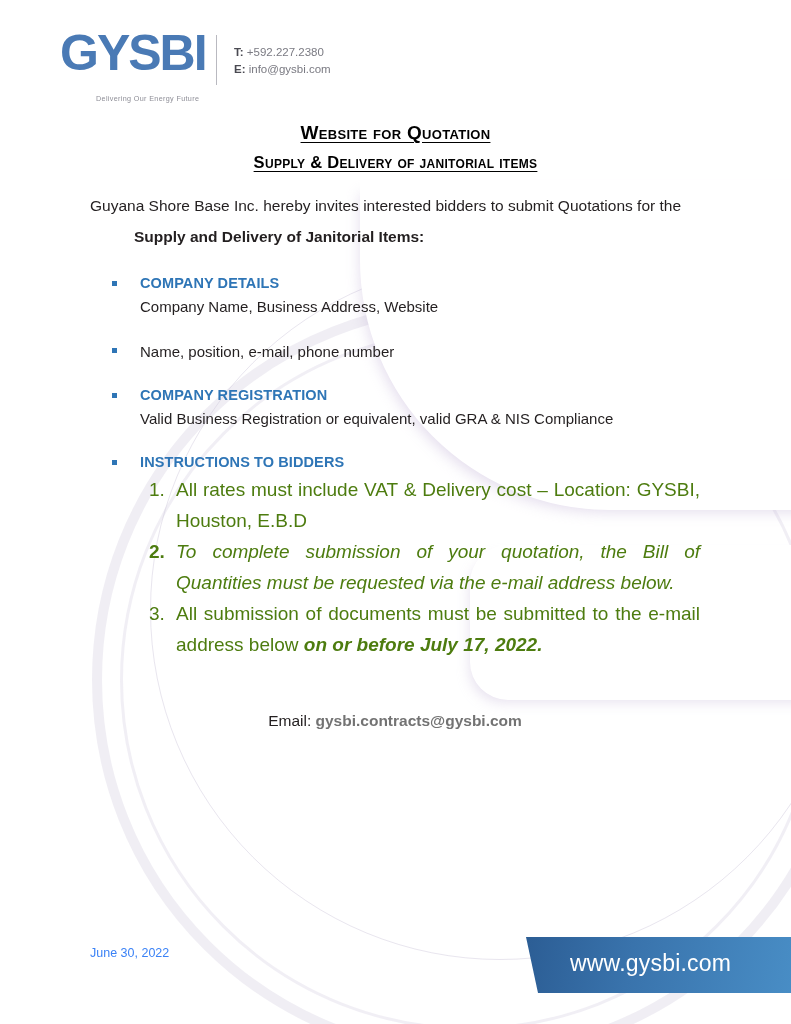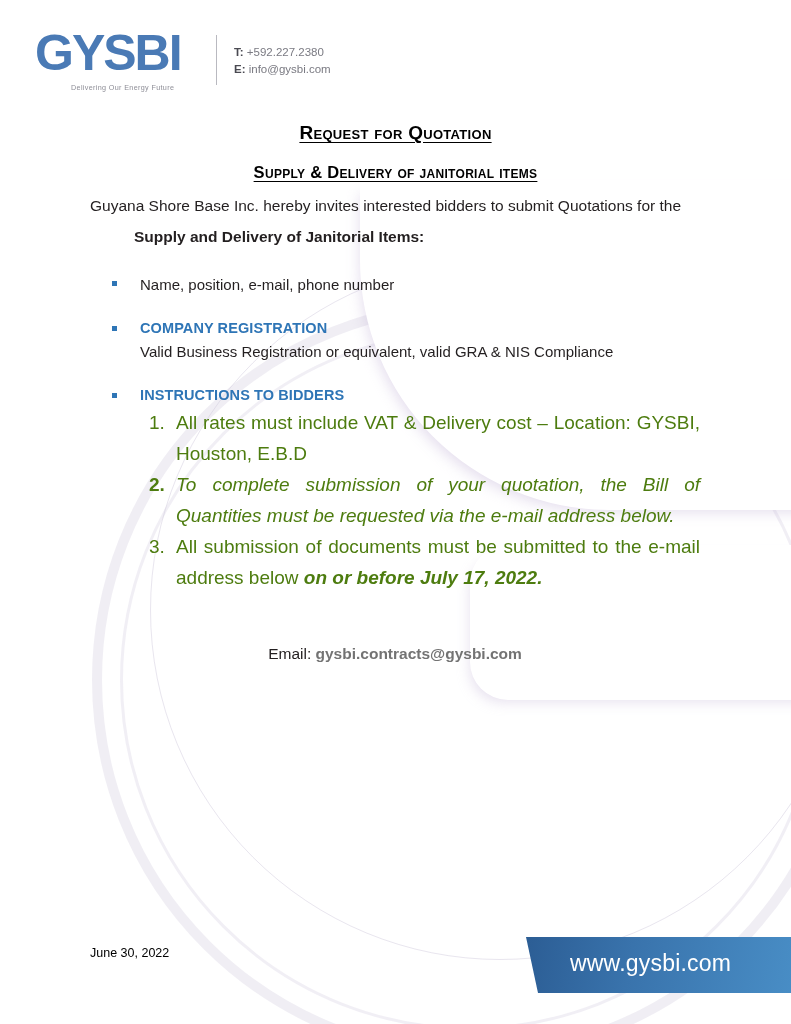--- a/index.html
+++ b/index.html
@@ -80,38 +80,38 @@
 
   
   .header {
     position: absolute;
     left: 0; top: 0;
     width: 791px;
     height: 110px;
   }
   .logo-block {
     position: absolute;
-    left: 35px;
+    left: 60px;
     top: 28px;
     width: 150px;
   }
   .logo-word {
     font-family: "Liberation Sans", sans-serif;
     font-size: 50px;
     font-weight: bold;
     letter-spacing: -2px;
     color: #4a7ab5;
     line-height: 1;
   }
   .logo-tagline {
     font-family: "Liberation Sans", sans-serif;
     font-size: 7.2px;
     letter-spacing: 0.35px;
     color: #8d8d96;
-    margin-top: 5px;
+    margin-top: 16px;
     margin-left: 36px;
     white-space: nowrap;
   }
   .divider-v {
     position: absolute;
     left: 216px;
     top: 35px;
     width: 1px;
     height: 50px;
     background: #b9b9c0;
@@ -137,21 +137,21 @@
   .title-main, .title-sub {
     display: inline-block;
     color: #000000;
     font-weight: bold;
     font-variant: small-caps;
     text-decoration: underline;
     text-underline-offset: 3px;
     letter-spacing: 0.3px;
   }
   .title-main { font-size: 19px; line-height: 26px; }
-  .title-sub  { font-size: 16.5px; line-height: 26px; margin-top: 13px; }
+  .title-sub  { font-size: 16.5px; line-height: 26px; margin-top: 3px; }
 
   
   .content {
     position: absolute;
     left: 90px;
     top: 190px;
     width: 610px;
     color: #231f20;
   }
   .para {
@@ -221,21 +221,21 @@
     color: #737373;
     font-weight: bold;
   }
 
   
   .date-stamp {
     position: absolute;
     left: 90px;
     top: 946px;
     font-size: 12.5px;
-    color: #000000;
+    color: #3b82f6;
   }
   .web-banner {
     position: absolute;
     left: 520px;
     top: 937px;
     width: 290px;
     height: 56px;
     background: linear-gradient(100deg, #2b5c93 0%, #3973ac 38%, #4a90c8 100%);
     clip-path: polygon(6px 0, 100% 0, 100% 100%, 18px 100%);
     border-radius: 6px;
@@ -275,31 +275,36 @@
         <span>+592.227.2380</span>
       </div>
       <div>
         <b>E:</b>
         <span>info@gysbi.com</span>
       </div>
     </div>
   </div>
 
   <div class="doc-titles">
-    <div><span class="title-main">Request for Quotation</span></div>
+    <div><span class="title-main">Website for Quotation</span></div>
     <div><span class="title-sub">Supply &amp; Delivery of janitorial items</span></div>
   </div>
 
   <div class="content">
 
     <p class="para"><span>Guyana Shore Base Inc. hereby invites interested bidders to submit Quotations for the </span><b>Supply and Delivery of Janitorial Items:</b></p>
 
 
     <div class="sections">
 
+      <div class="section">
+        <span class="sq-bullet"></span>
+        <div class="section-head">COMPANY DETAILS</div>
+        <div class="section-body">Company Name, Business Address, Website</div>
+      </div>
 
       <div class="section">
         <span class="sq-bullet"></span>
         <div class="section-body">Name, position, e-mail, phone number</div>
       </div>
 
       <div class="section">
         <span class="sq-bullet"></span>
         <div class="section-head">COMPANY REGISTRATION</div>
         <div class="section-body">Valid Business Registration or equivalent, valid GRA &amp; NIS Compliance</div>

